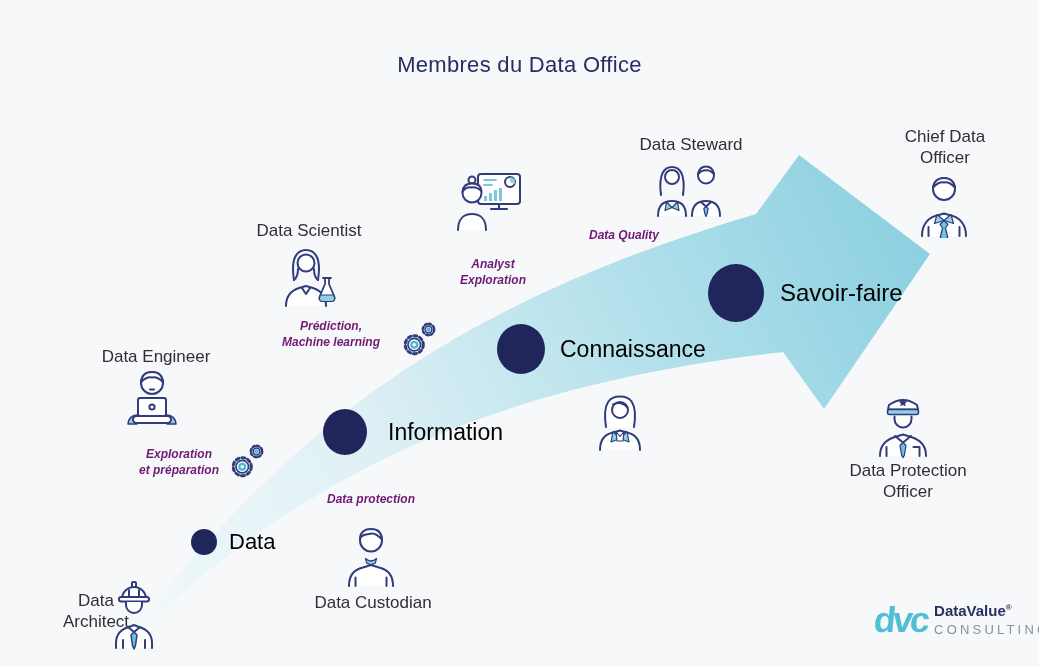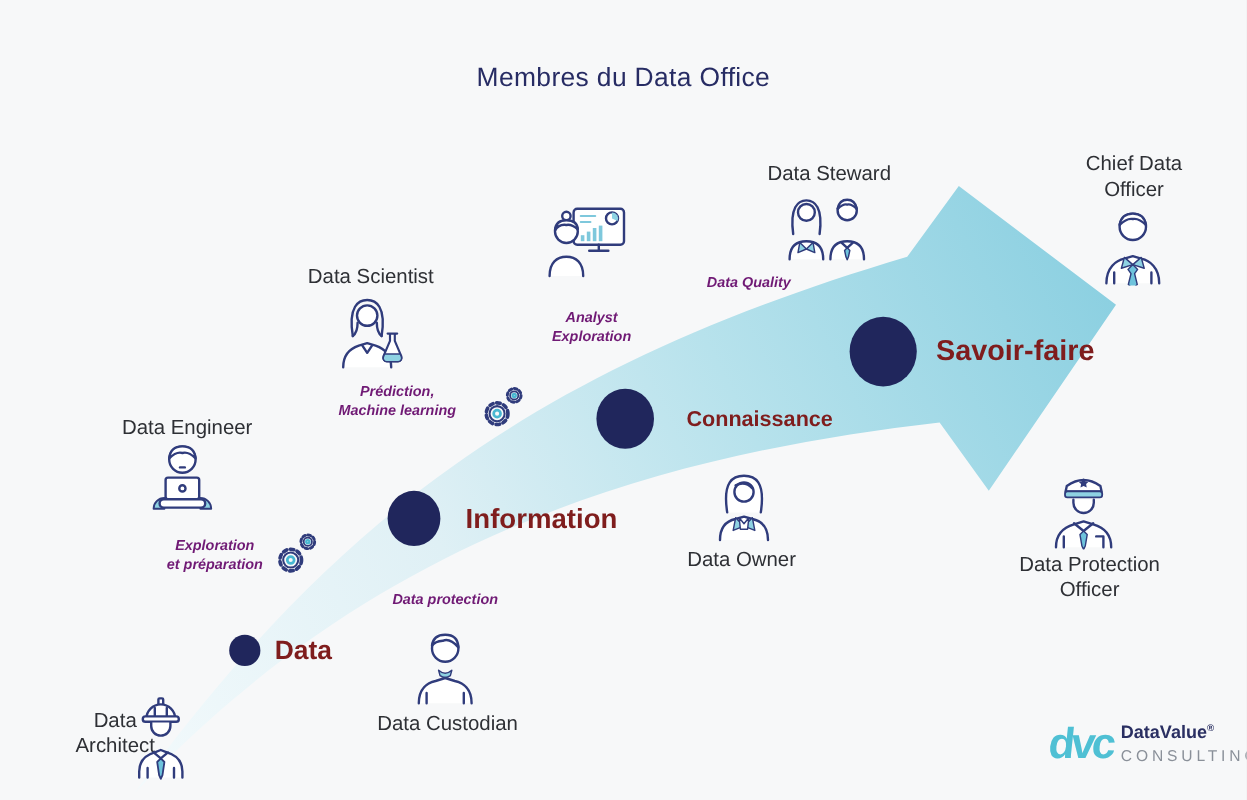--- a/index.html
+++ b/index.html
@@ -8,21 +8,21 @@
   .abs{position:absolute;}
   .title{left:0;right:0;top:52px;text-align:center;font-size:22px;font-weight:400;
          color:#272c64;letter-spacing:.3px;}
   .role-label{font-size:17px;color:#2e3035;text-align:center;line-height:1.26;}
   .role-label span{display:block;}
   .skill{font-size:12px;font-weight:700;font-style:italic;color:#701a75;
          text-align:center;line-height:1.35;}
   .skill span{display:block;}
   .milestone{display:flex;align-items:center;}
   .dot{background:#20265c;border-radius:50%;flex:none;}
-  .milestone-label{font-weight:700;color:#7f1d1d;white-space:nowrap;}
+  .milestone-label{font-weight:400;color:#000000;white-space:nowrap;}
   .icon{display:block;}
   .logo{display:flex;align-items:center;gap:7px;}
   .logo-mark{font-size:36px;font-weight:800;color:#4fc0d4;letter-spacing:-3px;
              line-height:1;transform:skewX(-6deg);}
   .logo-text{display:flex;flex-direction:column;justify-content:space-between;}
   .logo-name{font-size:15px;font-weight:700;color:#2a2f62;line-height:1.1;}
   .logo-reg{font-size:8px;vertical-align:super;}
   .logo-tag{font-size:13px;letter-spacing:3.2px;color:#8a9099;margin-top:2px;}
 </style>
 </head>
@@ -53,21 +53,21 @@
   <div class="abs milestone" style="left:191px;top:529px">
     <span class="dot" style="width:26px;height:26px"></span>
     <span class="milestone-label" style="font-size:22px;margin-left:12px">Data</span>
   </div>
   <div class="abs milestone" style="left:323px;top:409px">
     <span class="dot" style="width:44px;height:46px"></span>
     <span class="milestone-label" style="font-size:23px;margin-left:21px">Information</span>
   </div>
   <div class="abs milestone" style="left:497px;top:324px">
     <span class="dot" style="width:48px;height:50px"></span>
-    <span class="milestone-label" style="font-size:18px;margin-left:27px">Connaissance</span>
+    <span class="milestone-label" style="font-size:23px;margin-left:15px">Connaissance</span>
   </div>
   <div class="abs milestone" style="left:708px;top:264px">
     <span class="dot" style="width:56px;height:58px"></span>
     <span class="milestone-label" style="font-size:24px;margin-left:16px">Savoir-faire</span>
   </div>
 
   <div class="abs skill" style="left:99px;top:446px;width:160px">
     <span>Exploration</span>
       <span>et préparation</span>
   </div>
@@ -119,23 +119,20 @@
   </div>
   <div class="abs role-label" style="left:611px;top:134px;width:160px">
     <span>Data Steward</span>
   </div>
   <div class="abs role-label" style="left:885px;top:126px;width:120px">
     <span>Chief Data</span>
       <span>Officer</span>
   </div>
   <div class="abs role-label" style="left:293px;top:592px;width:160px">
     <span>Data Custodian</span>
-  </div>
-  <div class="abs role-label" style="left:538px;top:456px;width:160px">
-    <span>Data Owner</span>
   </div>
   <div class="abs role-label" style="left:828px;top:460px;width:160px">
     <span>Data Protection</span>
       <span>Officer</span>
   </div>
 
   <svg class="abs icon" style="left:112px;top:578px" width="44" height="72" viewBox="0 0 44 72">
     <g fill="#fff" stroke="#303c7c" stroke-width="2" stroke-linecap="round" stroke-linejoin="round">
       <rect x="20" y="4" width="4" height="6" rx="1"></rect>
       <path d="M10,21 a12,12 0 0 1 24,0 z"></path>

